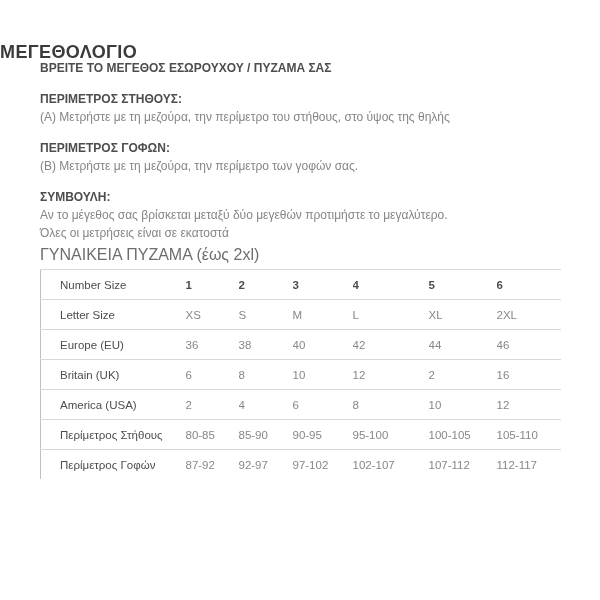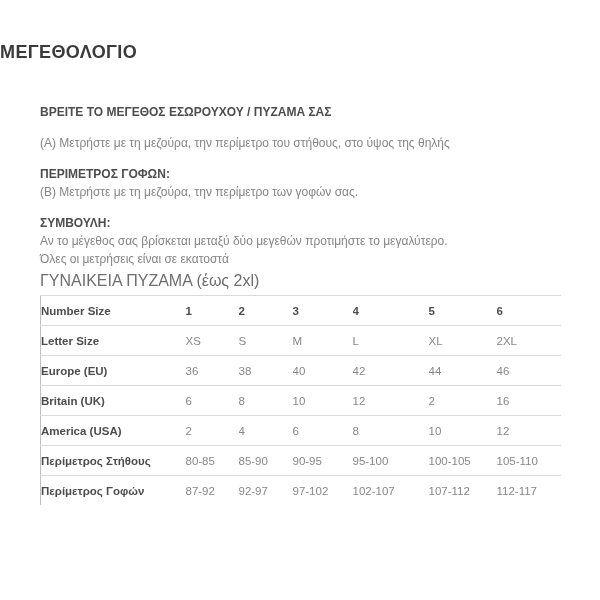--- a/index.html
+++ b/index.html
@@ -22,21 +22,20 @@
     line-height: 17px;
     font-weight: bold;
     color: #3a3a3a;
     letter-spacing: 0.4px;
   }
   .content {
     margin: 0 40px;
     width: 520px;
   }
   .subtitle {
-    margin-top: 44px;
     font-size: 12px;
     line-height: 14px;
     font-weight: bold;
     color: #4d4d4d;
   }
   .section {
     margin-top: 17px;
   }
   .section-heading {
     font-size: 12px;
@@ -83,22 +82,22 @@
   table.size-table td {
     height: 29px;
     padding: 0;
     font-size: 11.5px;
     vertical-align: middle;
     text-align: left;
     white-space: nowrap;
     overflow: hidden;
   }
   table.size-table .label {
-    padding-left: 0;
-    font-weight: bold;
+    padding-left: 19px;
+    font-weight: normal;
     color: #4d4d4d;
   }
   table.size-table thead .value {
     font-weight: bold;
     color: #4d4d4d;
   }
   table.size-table tbody .value {
     font-weight: normal;
     color: #878787;
   }
@@ -108,20 +107,21 @@
 
 <div class="page">
 
   <div class="title">ΜΕΓΕΘΟΛΟΓΙΟ</div>
 
   <div class="content">
 
     <div class="subtitle">ΒΡΕΙΤΕ ΤΟ ΜΕΓΕΘΟΣ ΕΣΩΡΟΥΧΟΥ / ΠΥΖΑΜΑ ΣΑΣ</div>
 
     <div class="section">
+      <div class="section-heading">ΠΕΡΙΜΕΤΡΟΣ ΣΤΗΘΟΥΣ:</div>
       <div class="section-body">(Α) Μετρήστε με τη μεζούρα, την περίμετρο του στήθους, στο ύψος της θηλής</div>
     </div>
 
     <div class="section">
       <div class="section-heading">ΠΕΡΙΜΕΤΡΟΣ ΓΟΦΩΝ:</div>
       <div class="section-body">(Β) Μετρήστε με τη μεζούρα, την περίμετρο των γοφών σας.</div>
     </div>
 
     <div class="section">
       <div class="section-heading">ΣΥΜΒΟΥΛΗ:</div>

